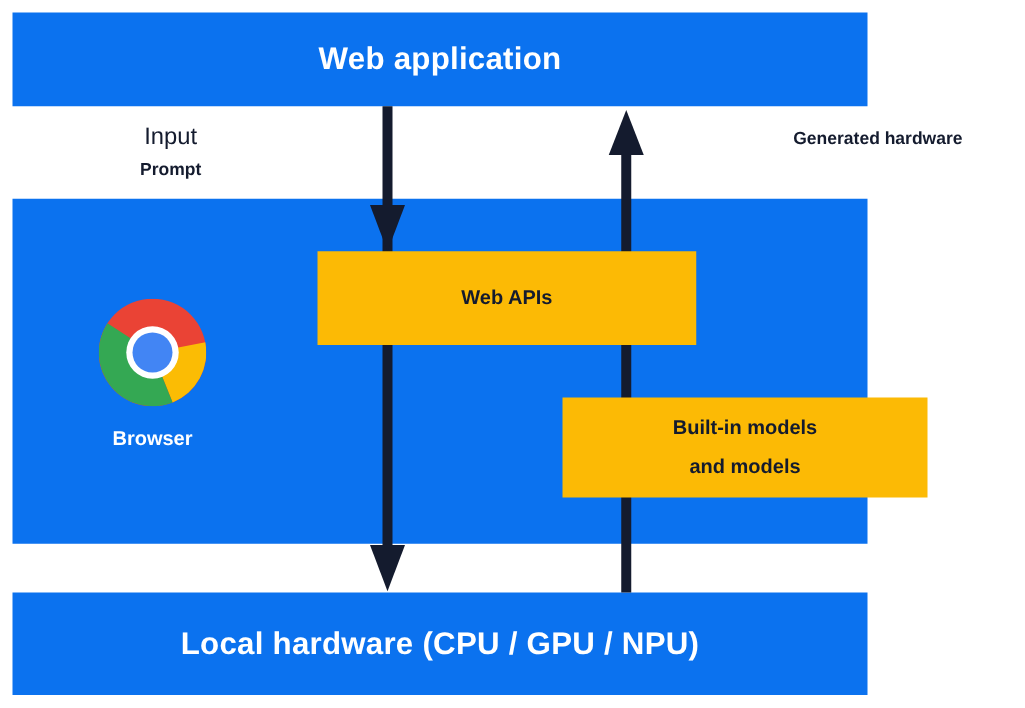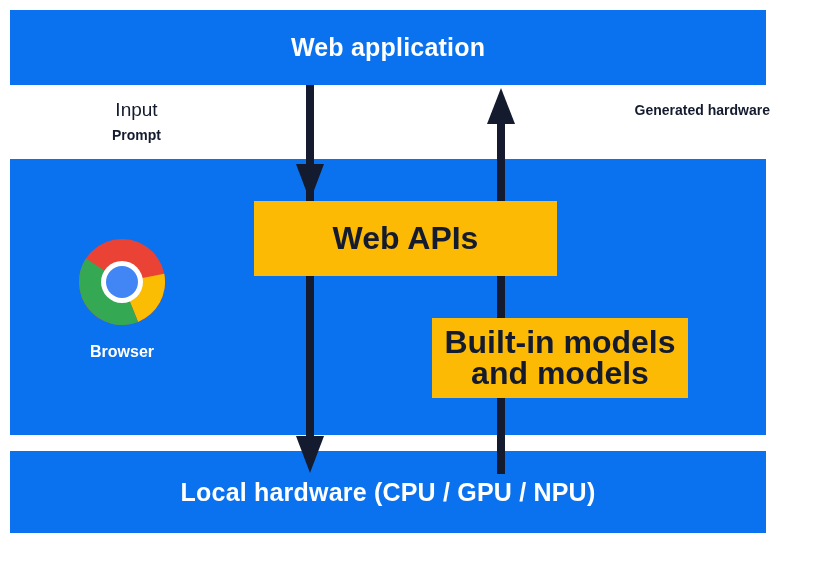--- a/index.html
+++ b/index.html
@@ -14,28 +14,28 @@
   }
   html,body{margin:0;padding:0;background:#ffffff;}
   .canvas{
     position:relative;
     width:820px;height:566px;
     background:#ffffff;
     font-family:"Liberation Sans",sans-serif;
     overflow:hidden;
   }
   .blue-band{
-    position:absolute;left:10px;width:756px;
+    position:absolute;left:10px;width:684px;
     background:var(--blue);
     display:flex;align-items:center;justify-content:center;
     z-index:1;
   }
   .band-top{top:10px;height:75px;}
   .band-middle{top:159px;height:276px;}
-  .band-bottom{top:451px;height:82px;}
+  .band-bottom{top:474px;height:82px;}
   .band-label{
     color:var(--white);font-weight:bold;font-size:25px;letter-spacing:0.2px;
   }
   .io-block{
     position:absolute;top:97px;z-index:1;
     color:var(--navy);font-size:19px;line-height:25px;
   }
   .io-input{left:112px;text-align:center;}
   .io-output{right:50px;text-align:right;}
   .io-value{font-weight:bold;font-size:14px;line-height:26px;}
@@ -49,24 +49,24 @@
     border-left:14px solid transparent;border-right:14px solid transparent;
   }
   .head-down{border-top:37px solid var(--navy);}
   .head-up{border-bottom:36px solid var(--navy);}
   .head-down-mid{left:296px;top:164px;}
   .head-down-bottom{left:296px;top:436px;}
   .head-up-top{left:487px;top:88px;}
   .yellow-box{
     position:absolute;background:var(--yellow);z-index:3;
     display:flex;flex-direction:column;align-items:center;justify-content:center;
-    color:var(--navy);font-weight:bold;font-size:32px;text-align:center;line-height:31px;
+    color:var(--navy);font-weight:bold;font-size:16px;text-align:center;line-height:31px;
   }
   .box-web-apis{left:254px;top:201px;width:303px;height:75px;}
-  .box-builtin{left:432px;top:318px;width:256px;height:80px;}
+  .box-builtin{left:450px;top:318px;width:292px;height:80px;}
   .chrome-icon{position:absolute;left:79px;top:239px;width:86px;height:86px;z-index:2;}
   .browser-label{
     position:absolute;left:42px;top:343px;width:160px;z-index:2;
     text-align:center;color:var(--white);font-weight:bold;font-size:16px;
   }
 </style>
 </head>
 <body>
 
 <div class="canvas">

